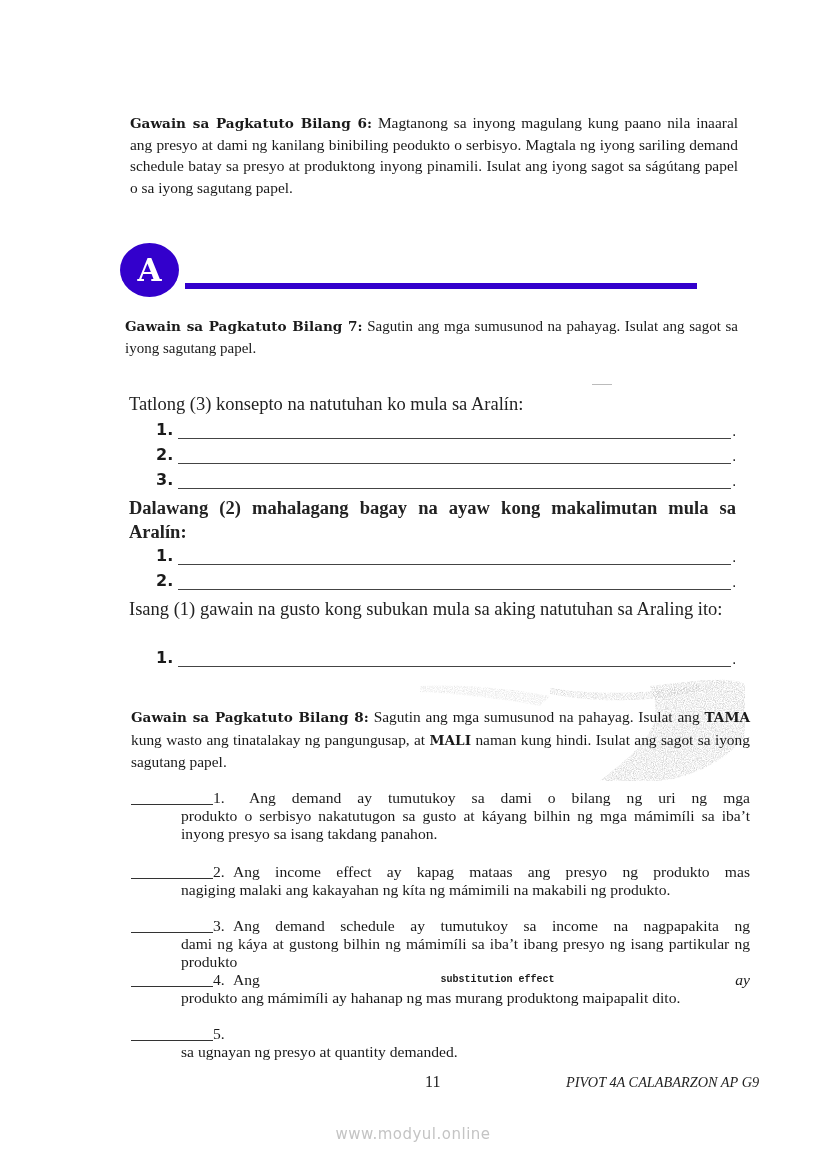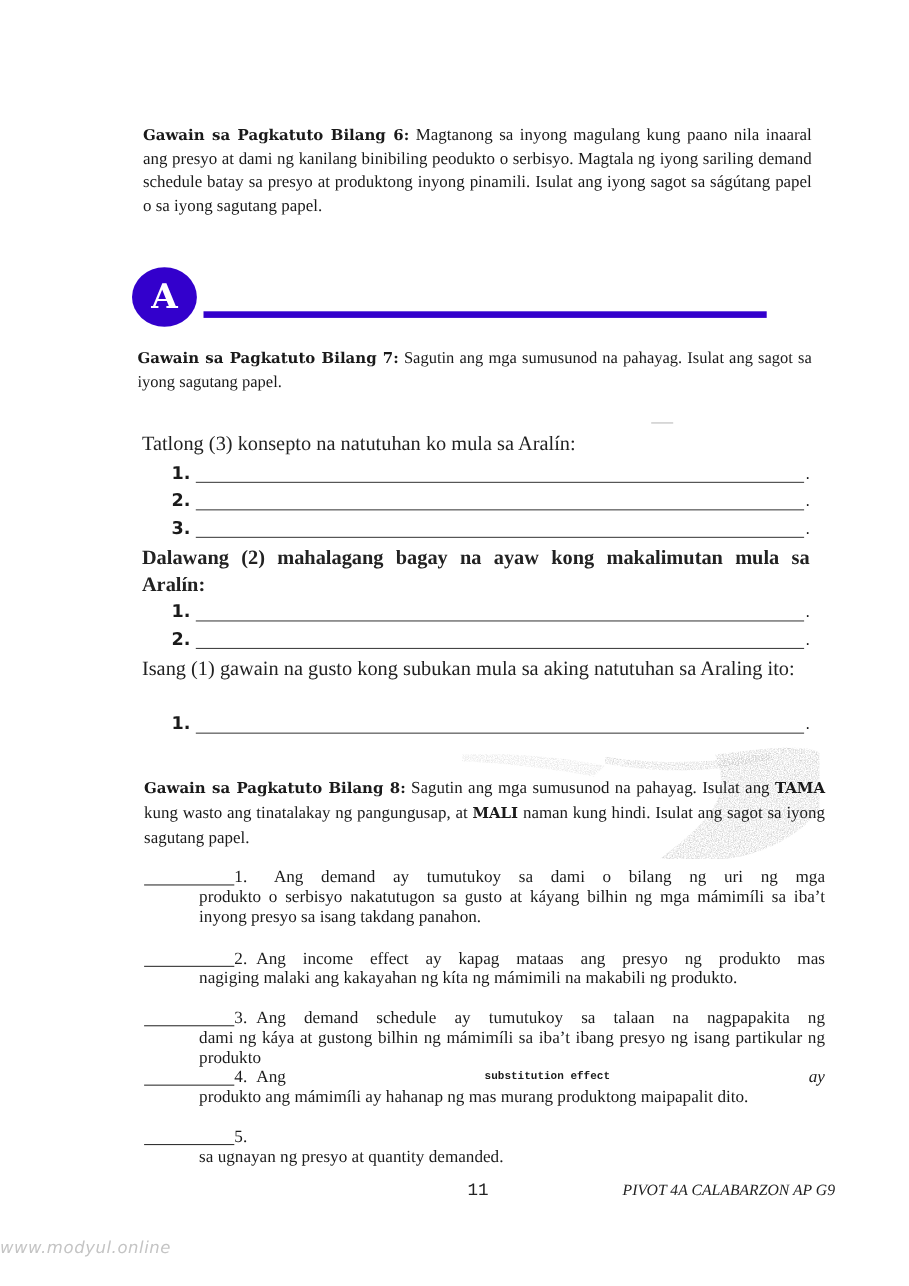--- a/index.html
+++ b/index.html
@@ -27,24 +27,24 @@
   .ln .dot { font-family: "DejaVu Sans", sans-serif; font-size: 14px; margin-left: 1px; }
 
   .tf { font-family: "Liberation Serif", serif; font-size: 15.6px; line-height: 18px; color: #1a1a1a; }
   .tf .first { display: flex; }
   .tf .blank { display: inline-block; width: 82px; border-bottom: 1px solid #333; height: 15px; flex: none; }
   .tf .num { flex: none; width: 36px; }
   .tf .txt { text-align: justify; text-align-last: left; }
   .tf .rest { margin-left: 50px; text-align: justify; text-align-last: left; }
   .tf b { font-family: Liberation Mono, monospace; font-weight: bold; font-size: 10px; }
 
-  .footer-page { left: 425px; top: 1073px; font-family: Liberation Mono, monospace; font-size: 16px; color: #222; }
+  .footer-page { left: 425px; top: 1073px; font-family: Liberation Serif, serif; font-size: 16px; color: #222; }
   .footer-title { left: 534px; top: 1074px; font-family: "Liberation Serif", serif; font-style: italic; font-size: 14.3px; color: #222; margin-left: 32px; }
-  .watermark { left: 0; width: 826px; top: 1125px; font-family: "DejaVu Sans", sans-serif;
-               font-size: 15px; color: #c4c4c4; letter-spacing: 0.5px; font-style: italic; }
+  .watermark { left: 0; width: 826px; top: 1125px; text-align: center; font-family: "DejaVu Sans", sans-serif;
+               font-size: 15px; color: #c4c4c4; letter-spacing: 0.5px; }
 
   .texture { left: 400px; top: 676px; width: 350px; height: 105px; pointer-events: none; }
 </style>
 </head>
 <body>
 
 <div id="g6" class="abs para">
   <b>Gawain sa Pagkatuto Bilang 6:</b>
   <span>Magtanong sa inyong magulang kung paano nila inaaral ang presyo at dami ng kanilang binibiling peodukto o serbisyo. Magtala ng iyong sariling demand schedule batay sa presyo at produktong inyong pinamili. Isulat ang iyong sagot sa ságútang papel o sa iyong sagutang papel.</span>
 </div>
@@ -146,21 +146,21 @@
     <span class="num" style="width:20px">2.</span>
     <span class="txt" style="flex:1; text-align-last: justify;">Ang income effect ay kapag mataas ang presyo ng produkto mas</span>
   </div>
   <div class="rest">nagiging malaki ang kakayahan ng kíta ng mámimili na makabili ng produkto.</div>
 </div>
 
 <div class="abs tf" style="left:131px; top:917px; width:619px;">
   <div class="first">
     <span class="blank"></span>
     <span class="num" style="width:20px">3.</span>
-    <span class="txt" style="flex:1; text-align-last: justify;">Ang demand schedule ay tumutukoy sa talaan na nagpapakita ng</span>
+    <span class="txt" style="flex:1; text-align-last: justify;">Ang demand schedule ay tumutukoy sa income na nagpapakita ng</span>
   </div>
   <div class="rest">dami ng káya at gustong bilhin ng mámimíli sa iba’t ibang presyo ng isang partikular ng produkto</div>
 </div>
 
 <div class="abs tf" style="left:131px; top:971px; width:619px;">
   <div class="first">
     <span class="blank"></span>
     <span class="num" style="width:20px">4.</span>
     <span class="txt" style="flex:1; display:flex; justify-content:space-between;">
       <span>Ang</span>

